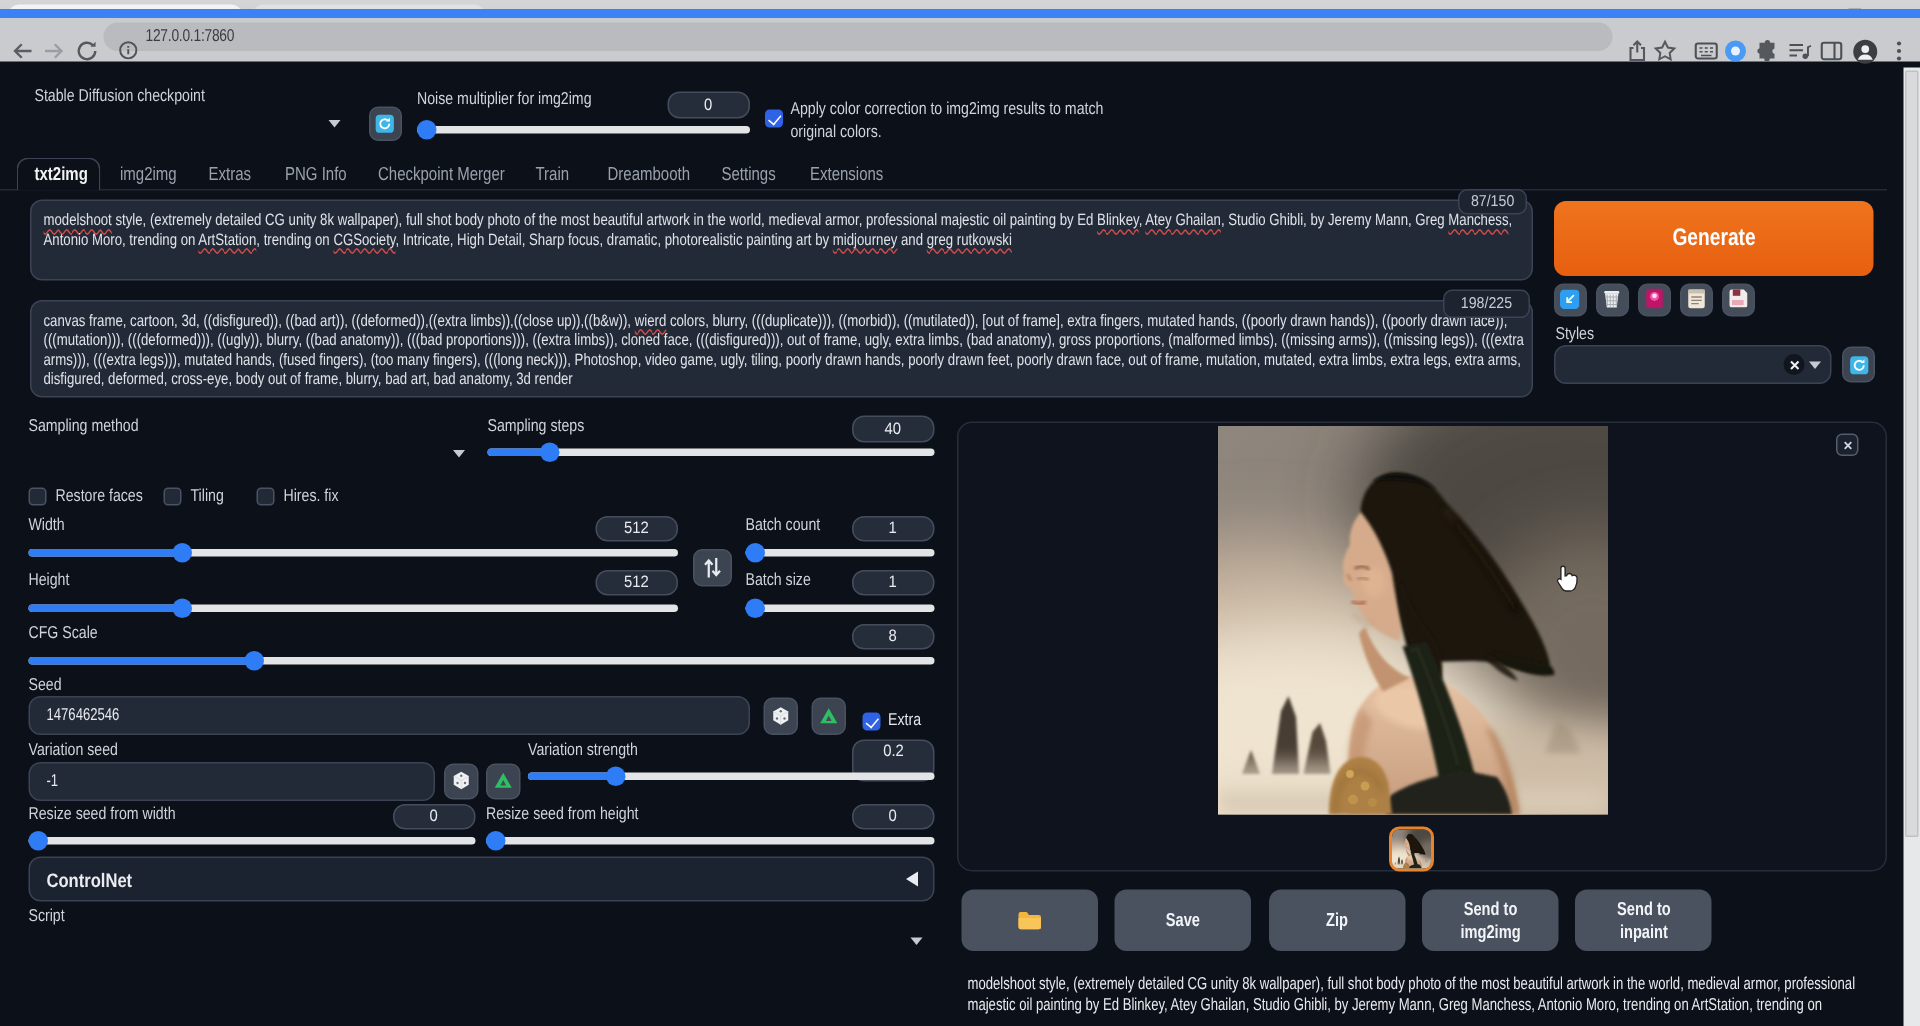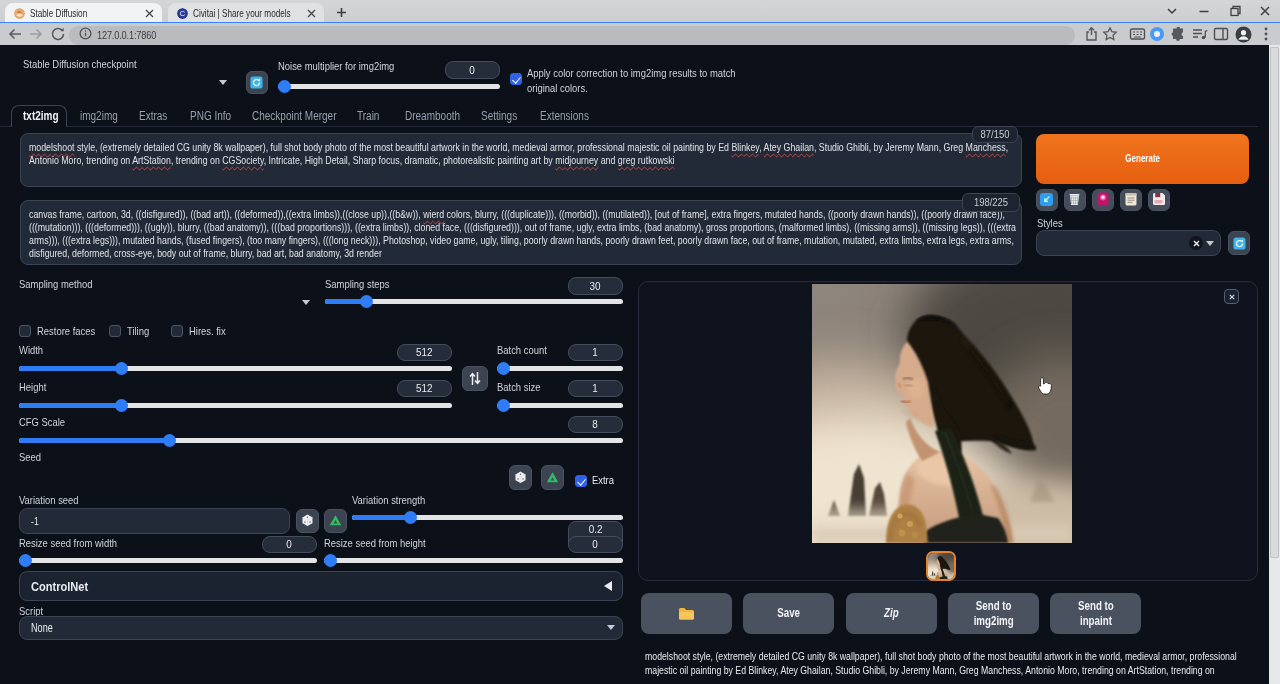--- a/index.html
+++ b/index.html
@@ -7,22 +7,22 @@
   body { font-family:"Liberation Sans", sans-serif; }
   #w { position:relative; width:1280px; height:684px; background:#0c1018; overflow:hidden; }
   .abs { position:absolute; }
   
   #tabstrip { position:absolute; left:0; top:0; width:1280px; height:22px;
     background:linear-gradient(#d4d5d7,#cdced0); }
   .tab { position:absolute; top:3px; height:19px; border-radius:8px 8px 0 0;
     font-size:11.5px; color:#26282b; }
   .tabfav { position:absolute; left:9px; top:4.5px; width:11px; height:11px; border-radius:50%; }
   .tabtitle { position:absolute; left:25px; top:3.5px; white-space:nowrap; font-size:10.5px; transform:scaleX(0.78); transform-origin:0 0; }
-  #toolbar { position:absolute; left:0; top:22px; width:1280px; height:23px;
-    background:#c9cbce; border-top:1px solid #3b82f6; }
+  #toolbar { position:absolute; left:0; top:6px; width:1280px; height:35px;
+    background:#c9cbce; border-top:6px solid #3b82f6; }
   #omni { position:absolute; left:69px; top:2.5px; width:1006px; height:19px;
     background:#b9bbbf; border-radius:10px; }
   #omni span { position:absolute; left:28px; top:3px; font-size:11.5px; color:#3a3d41; letter-spacing:-0.2px; }
   .navic { position:absolute; top:26px; }
   
   .lbl { position:absolute; font-size:11.5px; color:#cfd4dc; white-space:nowrap; transform:scaleX(0.82); transform-origin:0 0; }
   .inp { position:absolute; background:#232a37; border:1px solid #3b4354; border-radius:8px;
     color:#e8ebef; font-size:11.5px; }
   .numbox { position:absolute; background:#262d3a; border:1px solid #454d5c; border-radius:8px;
     color:#e8ebef; font-size:11px; text-align:center; }
@@ -185,21 +185,21 @@
   <div class="counter" style="left:972px; top:126px; width:46px; height:17px; line-height:15px;"><span class="ns">87/150</span></div>
 
   <div class="inp" style="left:20px; top:200px; width:1002px; height:65px;"></div>
   <div class="abs ptxt" style="left:29px; top:208px; width:986px;">canvas frame, cartoon, 3d, ((disfigured)), ((bad art)), ((deformed)),((extra limbs)),((close up)),((b&amp;w)), <span class="sq">wierd</span> colors, blurry, (((duplicate))), ((morbid)), ((mutilated)), [out of frame], extra fingers, mutated hands, ((poorly drawn hands)), ((poorly drawn face)),</div>
   <div class="abs ptxt" style="left:29px; top:221px; width:986px;">(((mutation))), (((deformed))), ((ugly)), blurry, ((bad anatomy)), (((bad proportions))), ((extra limbs)), cloned face, (((disfigured))), out of frame, ugly, extra limbs, (bad anatomy), gross proportions, (malformed limbs), ((missing arms)), ((missing legs)), (((extra</div>
   <div class="abs ptxt" style="left:29px; top:234px; width:986px;">arms))), (((extra legs))), mutated hands, (fused fingers), (too many fingers), (((long neck))), Photoshop, video game, ugly, tiling, poorly drawn hands, poorly drawn feet, poorly drawn face, out of frame, mutation, mutated, extra limbs, extra legs, extra arms,</div>
   <div class="abs ptxt" style="left:29px; top:247px; width:986px;">disfigured, deformed, cross-eye, body out of frame, blurry, bad art, bad anatomy, 3d render</div>
   <div class="counter" style="left:962px; top:193px; width:58px; height:19px; line-height:17px;"><span class="ns">198/225</span></div>
 
   <div class="abs" style="left:1036px; top:134px; width:213px; height:50px; border-radius:8px;
-    background:linear-gradient(#f0741d,#e65f10); color:#fff; font-weight:bold; font-size:10px;
+    background:linear-gradient(#f0741d,#e65f10); color:#fff; font-weight:bold; font-size:16px;
     text-align:center; line-height:50px;"><span style="display:inline-block; transform:scaleX(0.8);">Generate</span></div>
 
   <div class="sbtn" style="left:1036px; top:189px; width:22px; height:22px; background:#454d5b;"></div>
   <svg class="abs" style="left:1040px; top:193px;" width="13" height="13" viewBox="0 0 13 13">
       <rect width="13" height="13" rx="3" fill="#2f9df0"></rect>
       <path d="M9.3 3.7L5 8M4.8 5.2v3.2H8" stroke="#e9fbe9" stroke-width="1.2" fill="none"></path>
     </svg>
   <div class="sbtn" style="left:1064px; top:189px; width:22px; height:22px; background:#454d5b;"></div>
   <svg class="abs" style="left:1068px; top:192px;" width="13" height="14" viewBox="0 0 13 14">
       <path d="M2 3.5h9l-1.2 9.5H3.2z" fill="#eceef0"></path>
@@ -235,21 +235,21 @@
   <div class="sbtn" style="left:1228px; top:231px; width:22px; height:24px;"></div>
   <svg class="abs" style="left:1233px; top:237px;" width="13" height="13" viewBox="0 0 15 15">
       <rect x="0.5" y="0.5" width="14" height="14" rx="3" fill="#3fb6e8"></rect>
       <path d="M11 7.5a3.5 3.5 0 1 1-1-2.4" stroke="#fff" stroke-width="1.4" fill="none"></path>
       <path d="M11.5 2.8v3h-3z" fill="#fff"></path>
     </svg>
 
   <div class="lbl" style="left:19px; top:278px;">Sampling method</div>
   <div class="caret" style="left:302px; top:300px;"></div>
   <div class="lbl" style="left:325px; top:278px;">Sampling steps</div>
-  <div class="numbox" style="left:568px; top:277px; width:55px; height:18px; line-height:16px;"><span class="ns">30</span></div>
+  <div class="numbox" style="left:568px; top:277px; width:55px; height:18px; line-height:16px;"><span class="ns">40</span></div>
   <div class="trk" style="left:325px; top:299px; width:298px;">
       <div class="fill" style="width:41px;"></div>
       <div class="knob" style="left:35px;"></div>
     </div>
 
   <div class="chk" style="left:19px; top:325px;"></div>
     <div class="lbl" style="left:37px; top:325px;">Restore faces</div>
   <div class="chk" style="left:109px; top:325px;"></div>
     <div class="lbl" style="left:127px; top:325px;">Tiling</div>
   <div class="chk" style="left:171px; top:325px;"></div>
@@ -284,20 +284,21 @@
     </div>
 
   <div class="lbl" style="left:19px; top:416px;">CFG Scale</div>
   <div class="numbox" style="left:568px; top:416px; width:55px; height:17px; line-height:15px;"><span class="ns">8</span></div>
   <div class="trk" style="left:19px; top:438px; width:604px;">
       <div class="fill" style="width:150px;"></div>
       <div class="knob" style="left:144px;"></div>
     </div>
 
   <div class="lbl" style="left:19px; top:451px;">Seed</div>
+  <div class="inp" style="left:19px; top:464px; width:481px; height:26px; line-height:24px; padding-left:11px;"><span class="it">1476462546</span></div>
   <div class="sbtn" style="left:509px; top:465px; width:23px; height:25px;"></div>
   <svg class="abs" style="left:514px; top:471px;" width="13" height="13" viewBox="0 0 13 13">
       <path d="M6.5 0.5l5 2.9v5.8l-5 2.9-5-2.9V3.4z" fill="#f0f1f3"></path>
       <path d="M1.5 3.4l5 2.9 5-2.9M6.5 6.3V12" stroke="#d8dbe0" stroke-width="0.7" fill="none"></path>
       <circle cx="4" cy="8" r="0.8" fill="#6a6f76"></circle>
       <circle cx="9" cy="8" r="0.8" fill="#6a6f76"></circle>
       <circle cx="6.5" cy="3.2" r="0.8" fill="#6a6f76"></circle>
     </svg>
   <div class="sbtn" style="left:541px; top:465px; width:23px; height:25px;"></div>
   <svg class="abs" style="left:546px; top:471px;" width="13" height="13" viewBox="0 0 13 13">
@@ -316,21 +317,21 @@
       <circle cx="4" cy="8" r="0.8" fill="#6a6f76"></circle>
       <circle cx="9" cy="8" r="0.8" fill="#6a6f76"></circle>
       <circle cx="6.5" cy="3.2" r="0.8" fill="#6a6f76"></circle>
     </svg>
   <div class="sbtn" style="left:324px; top:509px; width:23px; height:24px;"></div>
   <svg class="abs" style="left:329px; top:514px;" width="13" height="13" viewBox="0 0 13 13">
       <path d="M6.5 1.2 L12.2 11.2 H0.8 Z" fill="#2fbf63"></path>
       <path d="M6.5 6 L8.4 9.6 H4.6 Z" fill="#434a57"></path>
     </svg>
   <div class="lbl" style="left:352px; top:494px;">Variation strength</div>
-  <div class="numbox" style="left:568px; top:493px; width:55px; height:28px; line-height:15px;margin-top:28px;"><span class="ns">0.2</span></div>
+  <div class="numbox" style="left:568px; top:493px; width:55px; height:28px; line-height:15px;"><span class="ns">0.2</span></div>
   <div class="trk" style="left:352px; top:515px; width:271px;">
       <div class="fill" style="width:58px;"></div>
       <div class="knob" style="left:52px;"></div>
     </div>
 
   <div class="lbl" style="left:19px; top:537px;">Resize seed from width</div>
   <div class="numbox" style="left:262px; top:536px; width:55px; height:17px; line-height:15px;"><span class="ns">0</span></div>
   <div class="trk" style="left:19px; top:558px; width:298px;">
       <div class="knob" style="left:0px;"></div>
     </div>
@@ -338,21 +339,20 @@
   <div class="numbox" style="left:568px; top:536px; width:55px; height:17px; line-height:15px;"><span class="ns">0</span></div>
   <div class="trk" style="left:324px; top:558px; width:299px;">
       <div class="knob" style="left:0px;"></div>
     </div>
 
   <div class="abs" style="left:19px; top:571px; width:604px; height:30px; border:1px solid #3b4354; border-radius:8px; background:#1c2330;"></div>
   <div class="abs" style="left:31px; top:579px; font-size:13px; font-weight:bold; color:#e9ecf0; transform:scaleX(0.85); transform-origin:0 0;">ControlNet</div>
   <div class="abs" style="left:604px; top:581px; width:0; height:0; border-top:5px solid transparent; border-bottom:5px solid transparent; border-right:8px solid #e9ecf0;"></div>
 
   <div class="lbl" style="left:19px; top:605px;">Script</div>
-  <div class="inp" style="left:19px; top:616px; width:604px; height:24px; line-height:22px; padding-left:11px; font-size:12px;"><span class="it">None</span></div>
   <div class="caret" style="left:607px; top:625px;"></div>
 
   <div class="abs" style="left:638px; top:281px; width:620px; height:300px; border:1px solid #262e3c; border-radius:10px; background:#0e131d;"></div>
   <div class="abs" style="left:812px; top:284px; width:260px; height:259px;">
     <svg width="260" height="259" viewBox="0 0 260 259">
       <defs>
         <linearGradient id="sky" x1="0" y1="0" x2="1" y2="1">
           <stop offset="0" stop-color="#8f867d"></stop>
             <stop offset="0.5" stop-color="#877d74"></stop>
             <stop offset="1" stop-color="#776d63"></stop>
@@ -446,21 +446,21 @@
 
   <div class="gbtn" style="left:641px; width:91px;">
       <svg width="17" height="14" viewBox="0 0 17 14">
         <path d="M1 2.5A1.5 1.5 0 0 1 2.5 1h4l1.5 2h6.5A1.5 1.5 0 0 1 16 4.5V11a1.5 1.5 0 0 1-1.5 1.5h-12A1.5 1.5 0 0 1 1 11z" fill="#f3b73c"></path>
         <path d="M1 5h15v6a1.5 1.5 0 0 1-1.5 1.5h-12A1.5 1.5 0 0 1 1 11z" fill="#f8c658"></path>
       </svg>
     </div>
   <div class="gbtn" style="left:743.3px; width:91px;">
       <span>Save</span>
     </div>
-  <div class="gbtn" style="left:845.6px; width:91px;font-style:italic;">
+  <div class="gbtn" style="left:845.6px; width:91px;">
       <span>Zip</span>
     </div>
   <div class="gbtn" style="left:948px; width:91px;">
       <span>Send to<br>img2img</span>
     </div>
   <div class="gbtn" style="left:1050.3px; width:91px;">
       <span>Send to<br>inpaint</span>
     </div>
 
   <div class="abs" style="left:645px; top:649px; font-size:11.5px; line-height:14px; color:#e8eaee; white-space:nowrap; transform:scaleX(0.76); transform-origin:0 0;">modelshoot style, (extremely detailed CG unity 8k wallpaper), full shot body photo of the most beautiful artwork in the world, medieval armor, professional<br>majestic oil painting by Ed Blinkey, Atey Ghailan, Studio Ghibli, by Jeremy Mann, Greg Manchess, Antonio Moro, trending on ArtStation, trending on</div>

